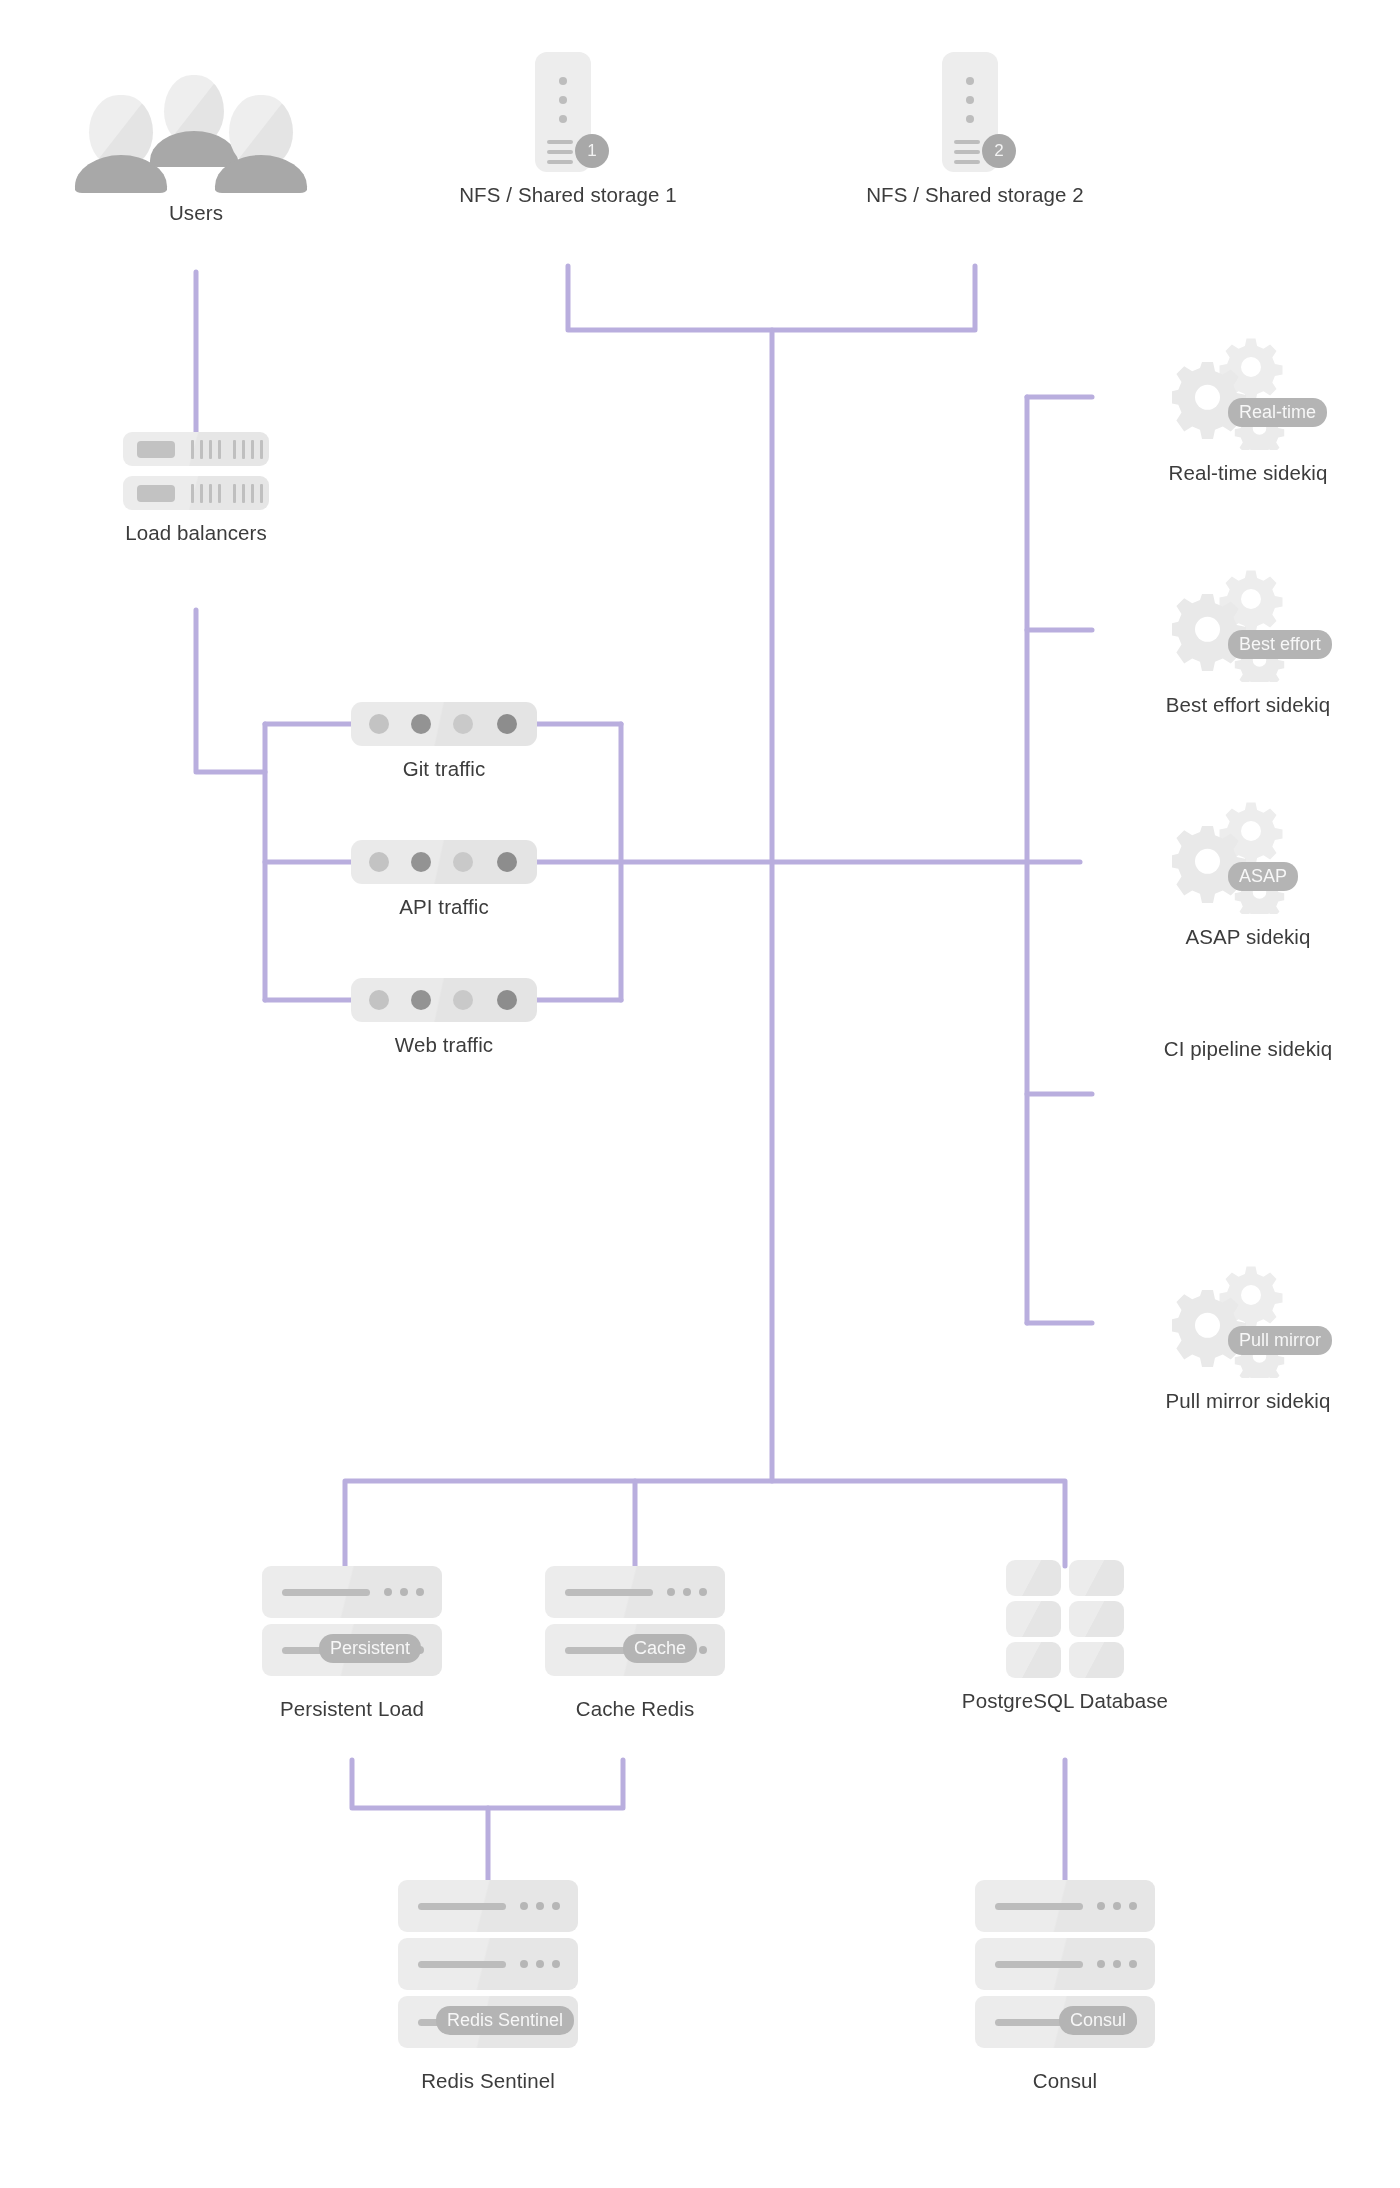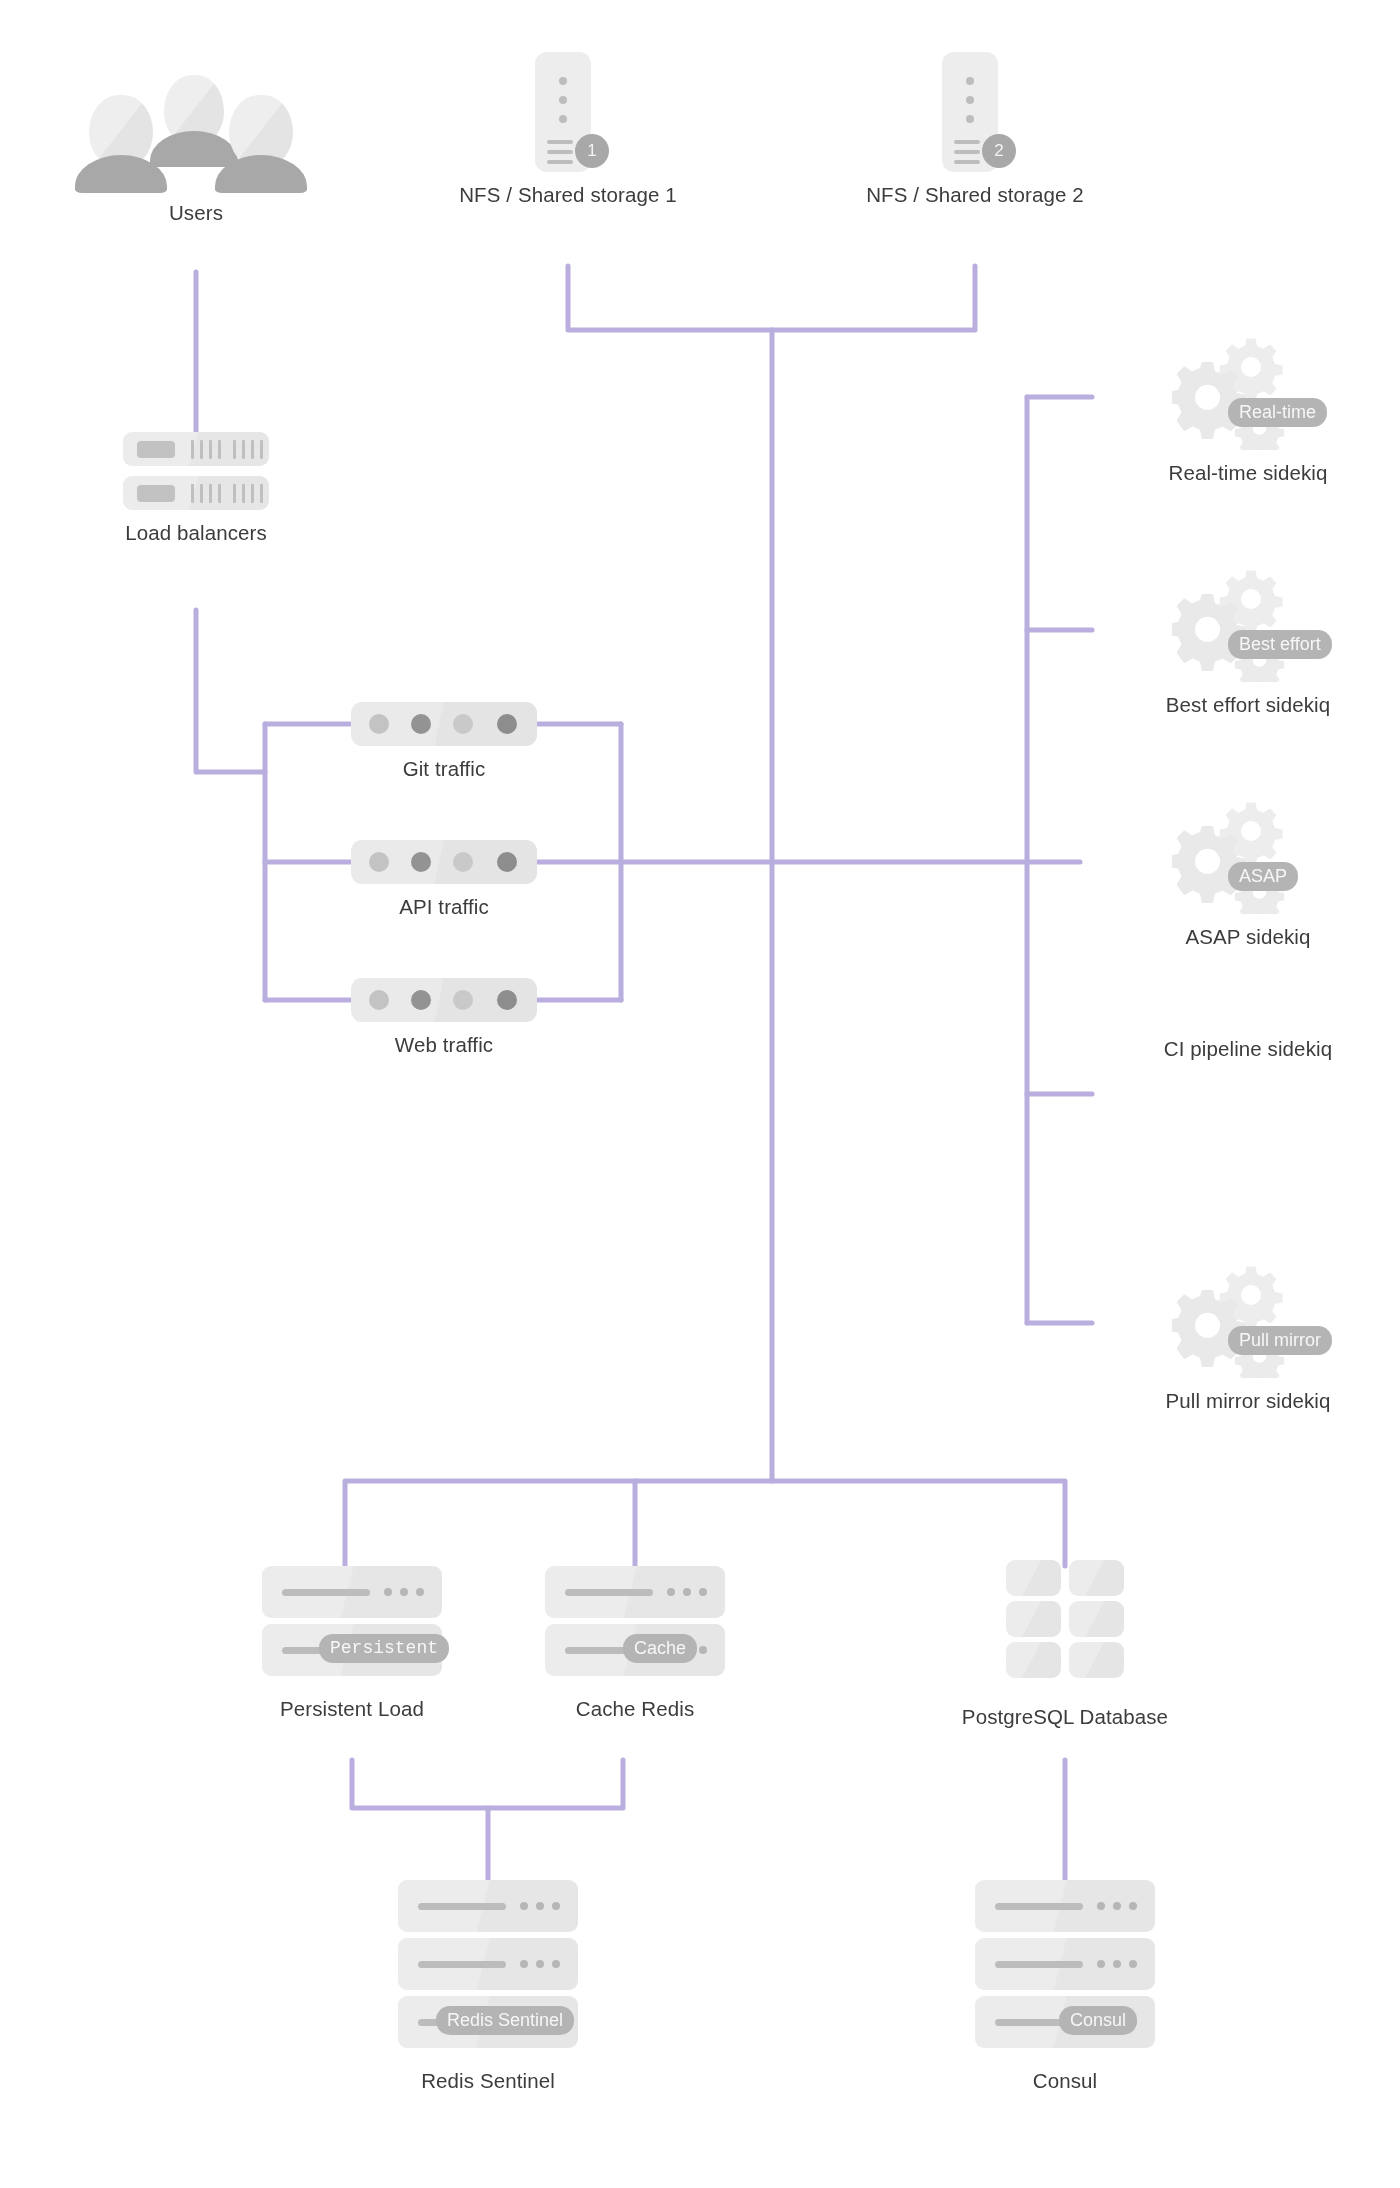--- a/index.html
+++ b/index.html
@@ -388,21 +388,21 @@
         <div class="srv-dot" style="right:50px; top:22px;"></div>
         <div class="srv-dot" style="right:34px; top:22px;"></div>
         <div class="srv-dot" style="right:18px; top:22px;"></div>
       </div>
       <div class="srv-row" style="top:58px; width:180px; height:52px;">
         <div class="srv-bar" style="left:20px; top:23px; width:88px;"></div>
         <div class="srv-dot" style="right:50px; top:22px;"></div>
         <div class="srv-dot" style="right:34px; top:22px;"></div>
         <div class="srv-dot" style="right:18px; top:22px;"></div>
       </div>
-      <div class="badge" style="left:57px; top:68px;font-family:Liberation Mono, monospace;">Persistent</div>
+      <div class="badge" style="left:57px; top:68px;">Persistent</div>
     </div>
     <div class="node-label">Persistent Load</div>
   </div>
 
   <div class="node" style="left:545px; top:1566px; width:180px;">
     <div class="stack-icon" style="width:180px; height:120px;">
       <div class="srv-row" style="top:0; width:180px; height:52px;">
         <div class="srv-bar" style="left:20px; top:23px; width:88px;"></div>
         <div class="srv-dot" style="right:50px; top:22px;"></div>
         <div class="srv-dot" style="right:34px; top:22px;"></div>
@@ -412,21 +412,21 @@
         <div class="srv-bar" style="left:20px; top:23px; width:88px;"></div>
         <div class="srv-dot" style="right:50px; top:22px;"></div>
         <div class="srv-dot" style="right:34px; top:22px;"></div>
         <div class="srv-dot" style="right:18px; top:22px;"></div>
       </div>
       <div class="badge" style="left:78px; top:68px;">Cache</div>
     </div>
     <div class="node-label">Cache Redis</div>
   </div>
 
-  <div class="node" style="left:940px; top:1560px; width:250px;gap:16px;">
+  <div class="node" style="left:940px; top:1560px; width:250px;">
     <div class="pg-icon">
       <div class="pg-cell" style="left:0;  top:0;"></div>
       <div class="pg-cell" style="left:63px; top:0;"></div>
       <div class="pg-cell" style="left:0;  top:41px;"></div>
       <div class="pg-cell" style="left:63px; top:41px;"></div>
       <div class="pg-cell" style="left:0;  top:82px;"></div>
       <div class="pg-cell" style="left:63px; top:82px;"></div>
     </div>
     <div class="node-label">PostgreSQL Database</div>
   </div>

